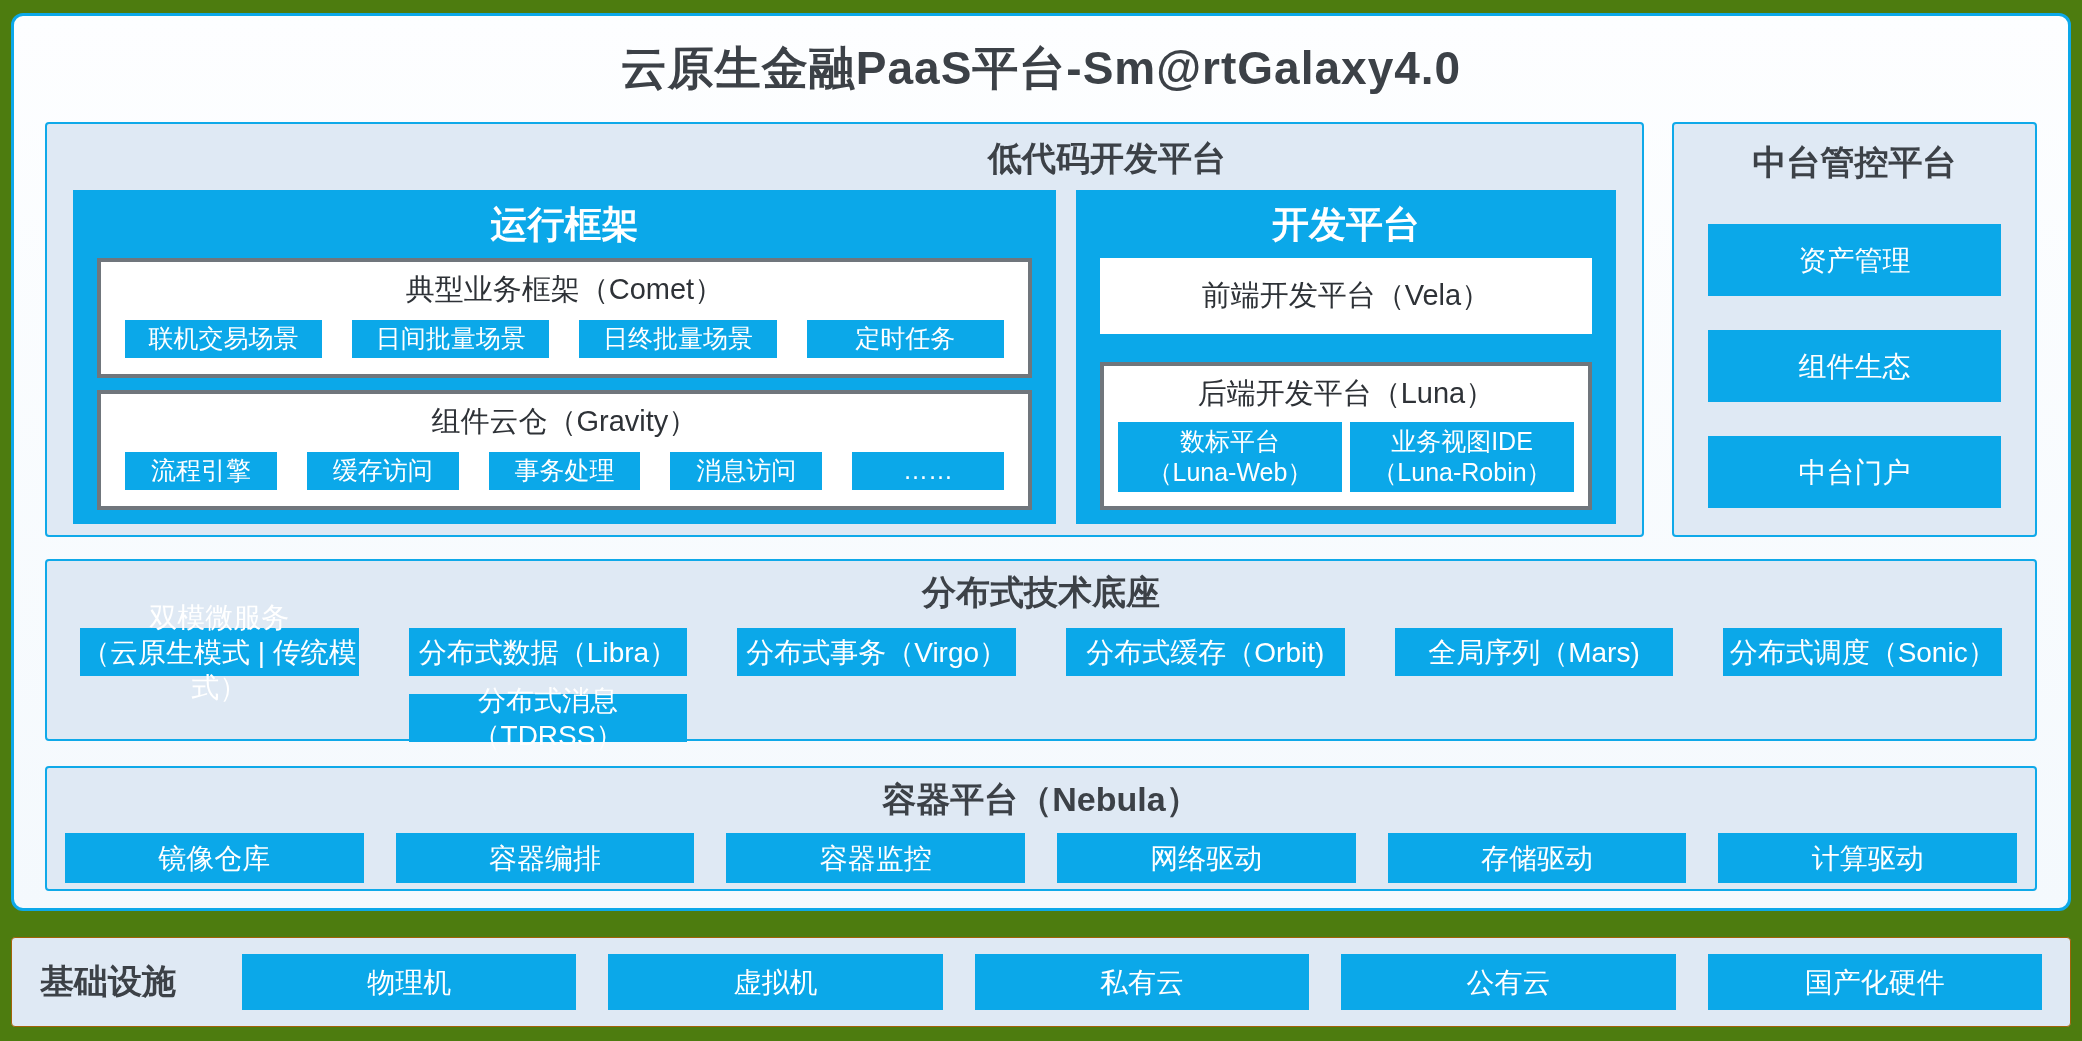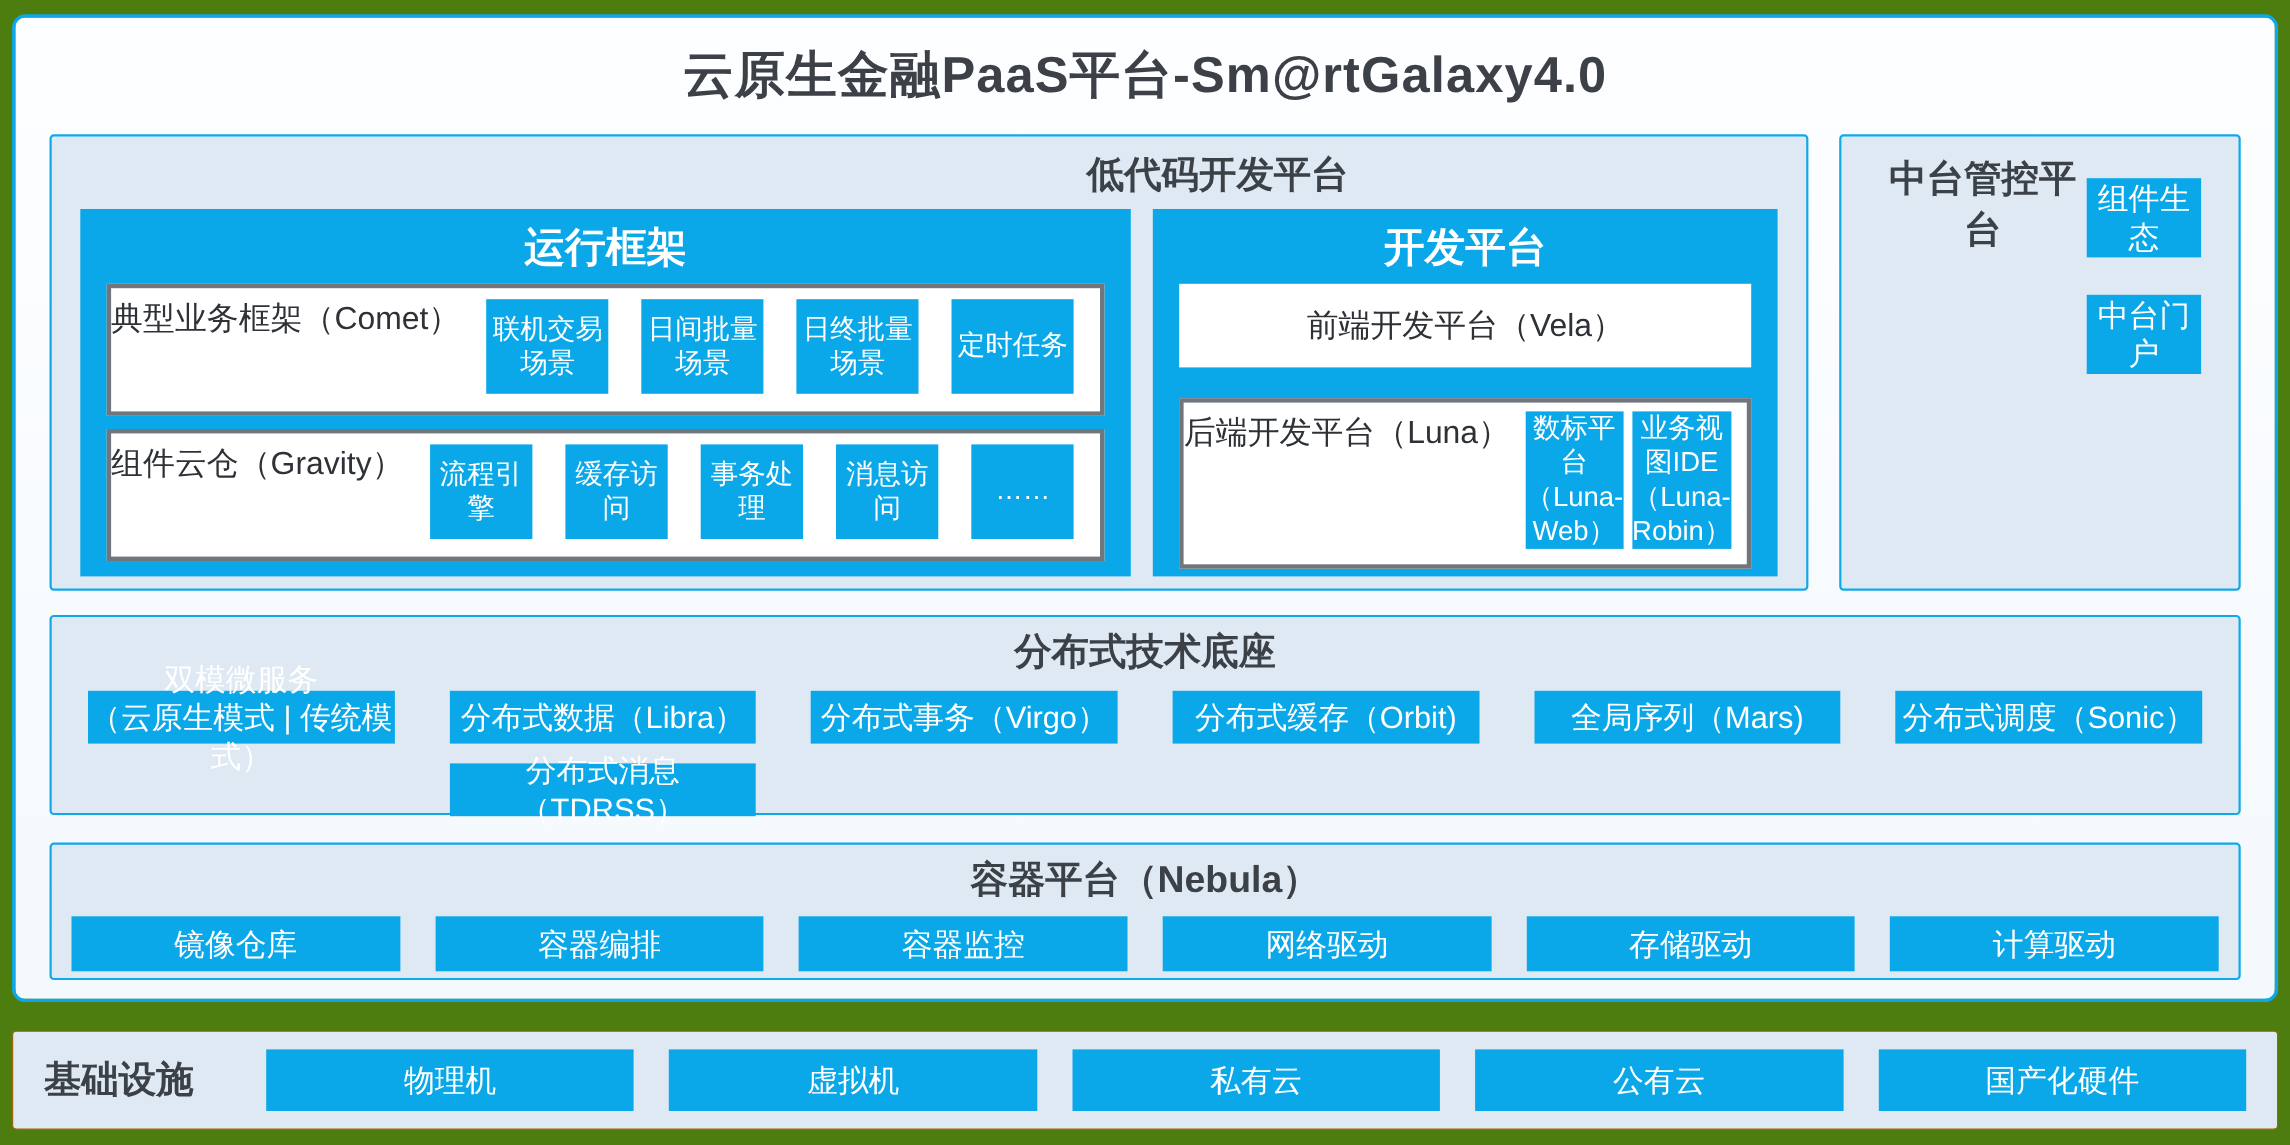--- a/index.html
+++ b/index.html
@@ -33,37 +33,37 @@
   }
   .panels{ display:flex; gap:20px; margin-top:66px; height:334px; }
   .panel{ background:#0BA8E9; display:flex; flex-direction:column; }
   .panel-runtime{ flex:1.82; }
   .panel-dev{ flex:1; }
   .panel-title{
     text-align:center; color:#ffffff; font-size:37px; font-weight:bold; padding:10px 0 8px;
   }
   .panel-body{ flex:1; display:flex; flex-direction:column; gap:12px; padding:0 24px 14px; }
 
-  .wbox{ background:#ffffff; display:flex; flex-direction:row; }
+  .wbox{ background:#ffffff; display:flex; flex-direction:column; }
   .wbox.bordered{ border:4px solid #70767C; }
   .wbox-title{ text-align:center; font-size:29px; color:#2E3237; padding-top:8px; white-space:nowrap; }
   .wbox-items{ flex:1; display:flex; gap:30px; padding:10px 24px 16px; }
   .chip{
     background:#0BA8E9; color:#ffffff; font-size:25px; flex:1;
     display:flex; align-items:center; justify-content:center; text-align:center; line-height:1.25;
   }
   .runtime-wbox{ flex:1; }
 
   .vela-box{ height:76px; align-items:center; justify-content:center; display:flex; flex-direction:row; margin-bottom:16px; }
   .luna-box{ flex:1; }
   .luna-items{ padding:8px 14px 14px; gap:8px; }
   .chip .l2{ display:block; }
 
   
-  .midplatform{ width:365px; padding:0 34px; display:flex; flex-direction:row; }
+  .midplatform{ width:365px; padding:0 34px; display:flex; flex-direction:column; }
   .mid-title{ text-align:center; margin-top:16px; }
   .mid-items{ display:flex; flex-direction:column; gap:34px; margin-top:38px; }
   .mid-items .chip{ flex:none; height:72px; font-size:28px; }
 
   
   .row-dist{ margin-top:22px; height:182px; padding:0 33px; }
   .dist-title{ text-align:center; padding-top:9px; }
   .dist-grid{ display:grid; grid-template-columns:repeat(6,1fr); gap:18px 50px; margin-top:12px; }
   .dist-grid .chip{ height:48px; font-size:28px; }
   .dual{ grid-row:span 2; height:auto; }
@@ -156,20 +156,21 @@
 
             </div>
           </div>
 
         </div>
       </div>
 
       <div class="light-box midplatform">
         <div class="sec-title mid-title">中台管控平台</div>
         <div class="mid-items">
+          <div class="chip">资产管理</div>
           <div class="chip">组件生态</div>
           <div class="chip">中台门户</div>
         </div>
       </div>
 
     </div>
 
     <div class="light-box row-dist">
       <div class="sec-title dist-title">分布式技术底座</div>
       <div class="dist-grid">

